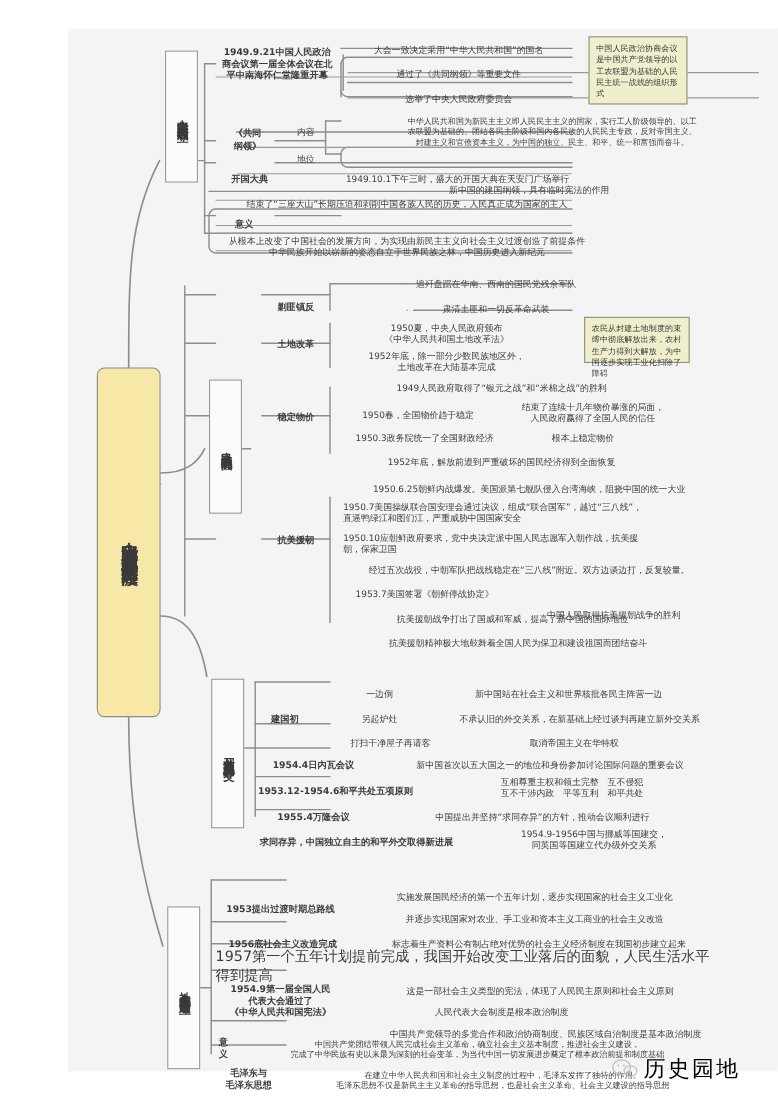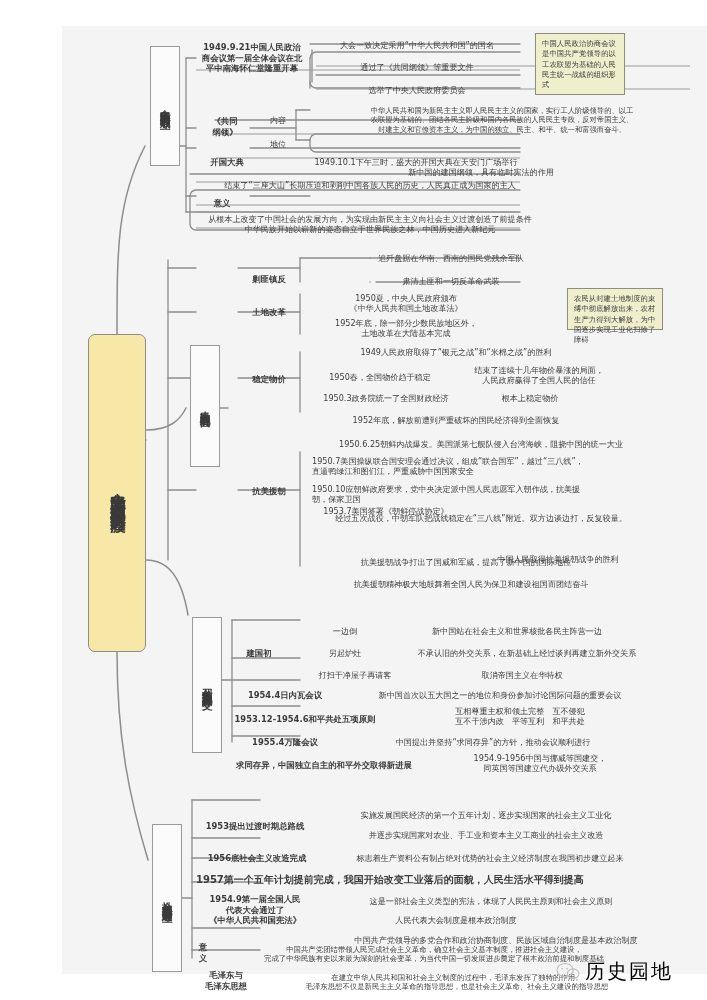--- a/index.html
+++ b/index.html
@@ -227,39 +227,39 @@
 
 <div class="node l2 ctr" style="left:236px; top:272px; width:66px; height:14px;">剿匪镇反</div>
 <div class="node leaf ctr" style="left:306px; top:251px; width:290px; height:14px;">追歼盘踞在华南、西南的国民党残余军队</div>
 <div class="node leaf ctr" style="left:306px; top:274px; width:290px; height:14px;">肃清土匪和一切反革命武装</div>
 
 <div class="node l2 ctr" style="left:236px; top:305px; width:66px; height:14px;">土地改革</div>
 <div class="node leaf ctr" style="left:306px; top:290px; width:200px; height:26px;">1950夏，中央人民政府颁布
 《中华人民共和国土地改革法》</div>
 <div class="node leaf ctr" style="left:306px; top:315px; width:200px; height:26px;">1952年底，除一部分少数民族地区外，
 土地改革在大陆基本完成</div>
-<div class="note" style="left:531px; top:288px; width:96px; height:42px;margin-left:36px;">农民从封建土地制度的束缚中彻底解放出来，农村生产力得到大解放，为中国逐步实现工业化扫除了障碍</div>
+<div class="note" style="left:531px; top:288px; width:96px; height:42px;">农民从封建土地制度的束缚中彻底解放出来，农村生产力得到大解放，为中国逐步实现工业化扫除了障碍</div>
 
 <div class="node l2 ctr" style="left:236px; top:372px; width:66px; height:14px;">稳定物价</div>
 <div class="node leaf ctr" style="left:306px; top:345px; width:300px; height:14px;">1949人民政府取得了“银元之战”和“米棉之战”的胜利</div>
 <div class="node leaf ctr" style="left:306px; top:370px; width:148px; height:14px;">1950春，全国物价趋于稳定</div>
 <div class="node leaf ctr" style="left:456px; top:362px; width:166px; height:26px;">结束了连续十几年物价暴涨的局面，
 人民政府赢得了全国人民的信任</div>
 <div class="node leaf ctr" style="left:306px; top:391px; width:160px; height:14px;">1950.3政务院统一了全国财政经济</div>
 <div class="node leaf ctr" style="left:470px; top:391px; width:120px; height:14px;">根本上稳定物价</div>
 <div class="node leaf ctr" style="left:306px; top:413px; width:300px; height:14px;">1952年底，解放前遭到严重破坏的国民经济得到全面恢复</div>
 
 <div class="node l2 ctr" style="left:236px; top:484px; width:66px; height:14px;">抗美援朝</div>
 <div class="node leaf ctr" style="left:306px; top:437px; width:350px; height:14px;">1950.6.25朝鲜内战爆发。美国派第七舰队侵入台湾海峡，阻挠中国的统一大业</div>
 <div class="node leaf left" style="left:312px; top:453px; width:330px; height:26px;">1950.7美国操纵联合国安理会通过决议，组成“联合国军”，越过“三八线”，
 直逼鸭绿江和图们江，严重威胁中国国家安全</div>
 <div class="node leaf left" style="left:312px; top:481px; width:330px; height:26px;">1950.10应朝鲜政府要求，党中央决定派中国人民志愿军入朝作战，抗美援
 朝，保家卫国</div>
 <div class="node leaf ctr" style="left:306px; top:511px; width:350px; height:14px;">经过五次战役，中朝军队把战线稳定在“三八线”附近。双方边谈边打，反复较量。</div>
-<div class="node leaf ctr" style="left:306px; top:504px; width:160px; height:14px;text-align:center;">1953.7美国签署《朝鲜停战协定》</div>
+<div class="node leaf ctr" style="left:306px; top:533px; width:160px; height:14px;text-align:center;">1953.7美国签署《朝鲜停战协定》</div>
 <div class="node leaf ctr" style="left:468px; top:508px; width:180px; height:14px;margin-top:44px;">中国人民取得抗美援朝战争的胜利</div>
 <div class="node leaf ctr" style="left:306px; top:555px; width:320px; height:14px;">抗美援朝战争打出了国威和军威，提高了新中国的国际地位</div>
 <div class="node leaf ctr" style="left:306px; top:577px; width:330px; height:14px;">抗美援朝精神极大地鼓舞着全国人民为保卫和建设祖国而团结奋斗</div>
 
 <div class="node l2 ctr" style="left:230px; top:646px; width:58px; height:14px;">建国初</div>
 <div class="node leaf ctr" style="left:300px; top:624px; width:90px; height:14px;">一边倒</div>
 <div class="node leaf ctr" style="left:392px; top:624px; width:250px; height:14px;">新中国站在社会主义和世界核批各民主阵营一边</div>
 <div class="node leaf ctr" style="left:300px; top:646px; width:90px; height:14px;">另起炉灶</div>
 <div class="node leaf ctr" style="left:392px; top:646px; width:270px; height:14px;">不承认旧的外交关系，在新基础上经过谈判再建立新外交关系</div>
 <div class="node leaf ctr" style="left:300px; top:668px; width:110px; height:14px;">打扫干净屋子再请客</div>
@@ -279,21 +279,21 @@
 <div class="node leaf ctr" style="left:432px; top:750px; width:216px; height:26px;">1954.9-1956中国与挪威等国建交，
 同英国等国建立代办级外交关系</div>
 
 <div class="node l2 ctr" style="left:190px; top:819px; width:130px; height:14px;">1953提出过渡时期总路线</div>
 <div class="node leaf ctr" style="left:326px; top:808px; width:320px; height:14px;">实施发展国民经济的第一个五年计划，逐步实现国家的社会主义工业化</div>
 <div class="node leaf ctr" style="left:326px; top:828px; width:320px; height:14px;">并逐步实现国家对农业、手工业和资本主义工商业的社会主义改造</div>
 
 <div class="node l2 ctr" style="left:190px; top:851px; width:134px; height:14px;">1956底社会主义改造完成</div>
 <div class="node leaf ctr" style="left:330px; top:851px; width:320px; height:14px;">标志着生产资料公有制占绝对优势的社会主义经济制度在我国初步建立起来</div>
 
-<div class="node l2 left" style="left:196px; top:873px; width:450px; height:14px; font-weight:bold; font-size:10px;">1957第一个五年计划提前完成，我国开始改变工业落后的面貌，人民生活水平得到提高</div>
+<div class="node l2 left" style="left:196px; top:873px; width:450px; height:14px; font-weight:normal; font-size:13px;">1957第一个五年计划提前完成，我国开始改变工业落后的面貌，人民生活水平得到提高</div>
 
 <div class="node l2 ctr" style="left:190px; top:892px; width:130px; height:36px;">1954.9第一届全国人民
 代表大会通过了
 《中华人民共和国宪法》</div>
 <div class="node leaf ctr" style="left:326px; top:894px; width:330px; height:14px;">这是一部社会主义类型的宪法，体现了人民民主原则和社会主义原则</div>
 <div class="node leaf ctr" style="left:326px; top:913px; width:260px; height:14px;">人民代表大会制度是根本政治制度</div>
 <div class="node leaf ctr" style="left:326px; top:933px; width:340px; height:14px;">中国共产党领导的多党合作和政治协商制度、民族区域自治制度是基本政治制度</div>
 
 <div class="node l2 ctr" style="left:190px; top:941px; width:26px; height:24px;">意
 义</div>

